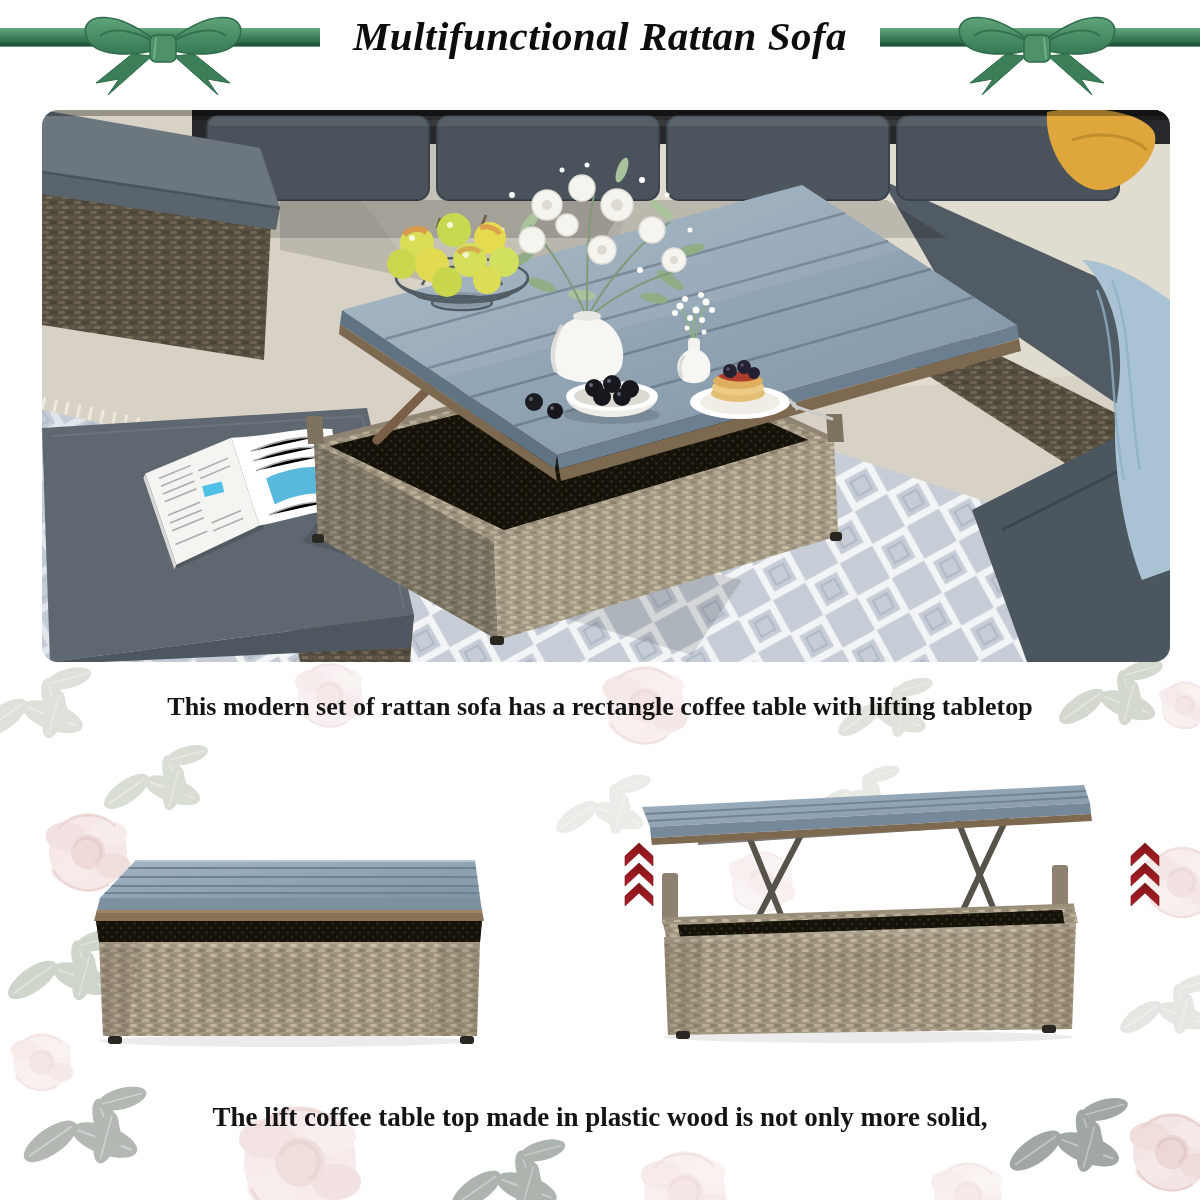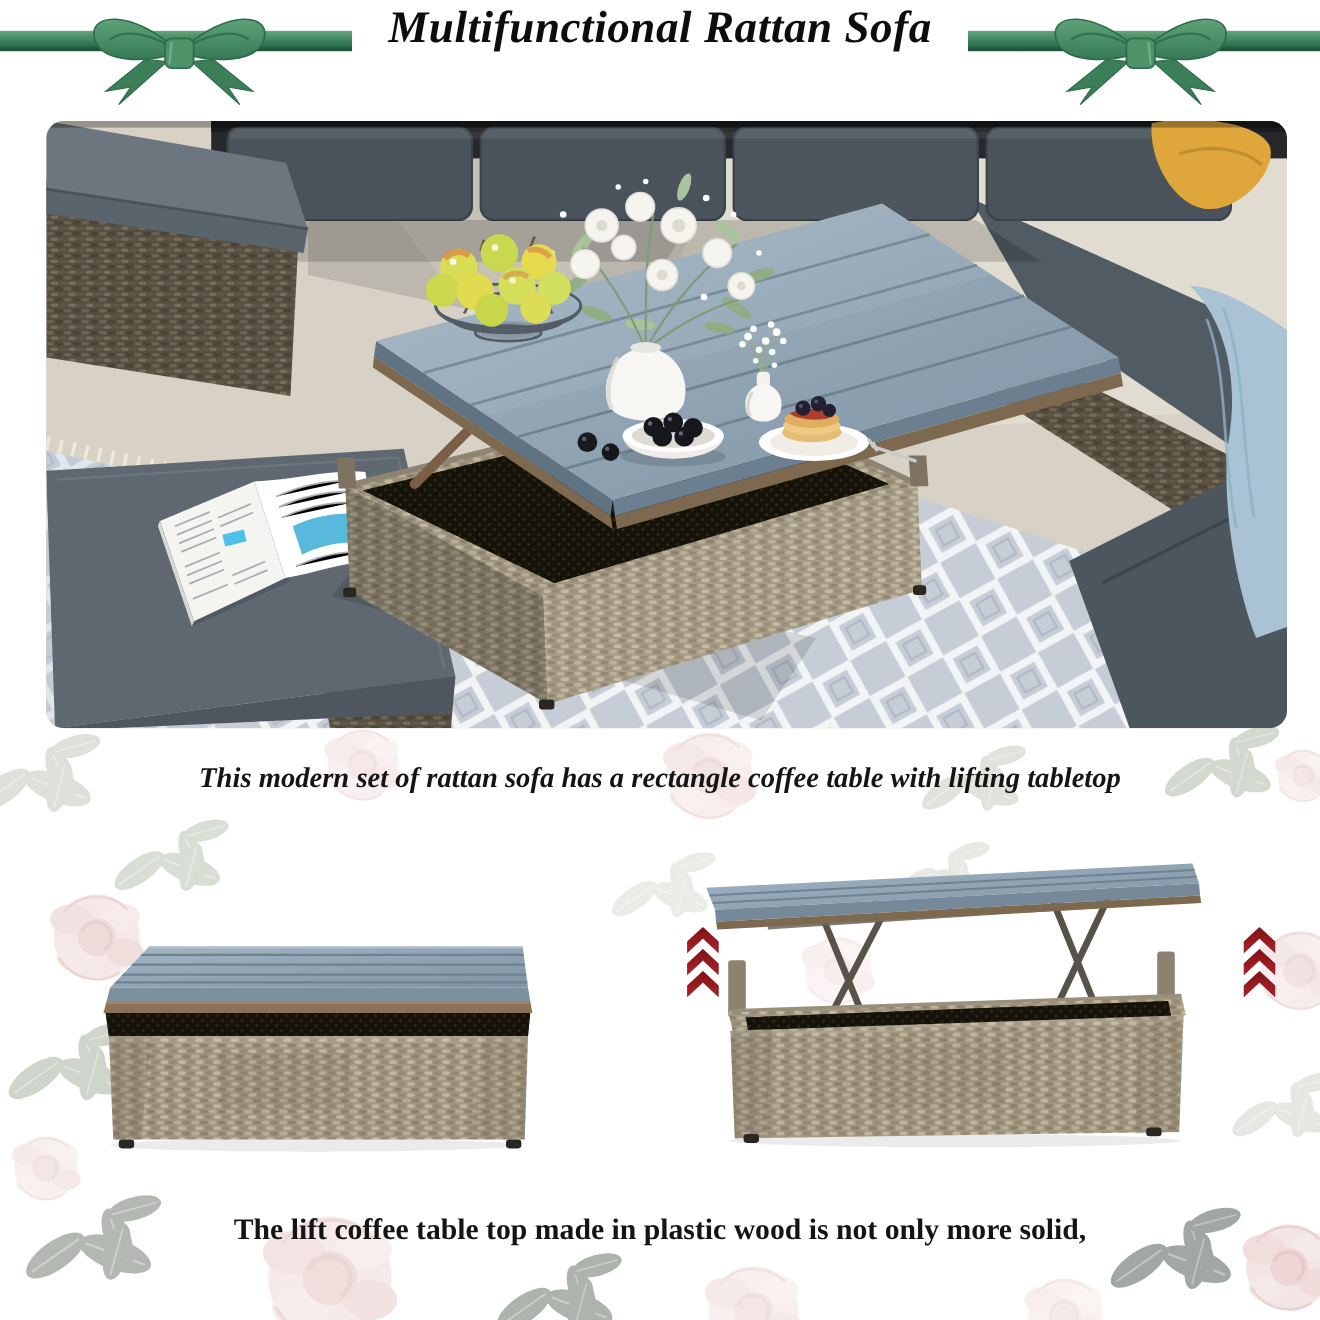--- a/index.html
+++ b/index.html
@@ -4,34 +4,34 @@
 <style>
   html,body{margin:0;padding:0;}
   body{
     width:1200px;height:1200px;position:relative;overflow:hidden;
     background:#ffffff;
     font-family:"Liberation Serif", serif;
   }
   .abs{position:absolute;}
   .floral-bg{left:0;top:0;width:1200px;height:1200px;z-index:0;}
   .hdr-title{
-    left:0;top:0;width:1200px;text-align:center;z-index:3;
+    left:0;top:12px;width:1200px;text-align:center;z-index:3;
     font-size:41px;font-weight:bold;font-style:italic;
     color:var(--title-color,#0d0d0d);letter-spacing:.5px;
   }
   .ribbon{top:0;width:330px;height:100px;z-index:2;}
   .ribbon.left{left:0;}
   .ribbon.right{right:0;transform:scaleX(-1);}
   .hero{
     left:42px;top:110px;width:1128px;height:552px;z-index:2;
     border-radius:16px;overflow:hidden;background:#d8d2c6;
   }
   .mid-caption{
     left:0;top:692px;width:1200px;text-align:center;z-index:3;
-    font-size:26px;font-weight:bold;color:#141414;font-style:italic;
+    font-size:26px;font-weight:bold;color:#141414;
   }
   .product{z-index:2;}
   .product.closed{left:78px;top:858px;width:415px;height:190px;}
   .product.open{left:638px;top:773px;width:460px;height:272px;}
   .lift-arrows{width:30px;height:64px;z-index:3;}
   .lift-arrows.l{left:624px;top:843px;}
   .lift-arrows.r{left:1130px;top:843px;}
   .bottom-caption{
     left:0;top:1096px;width:1200px;text-align:center;z-index:3;
     font-size:27px;font-weight:bold;color:#141414;line-height:42px;

